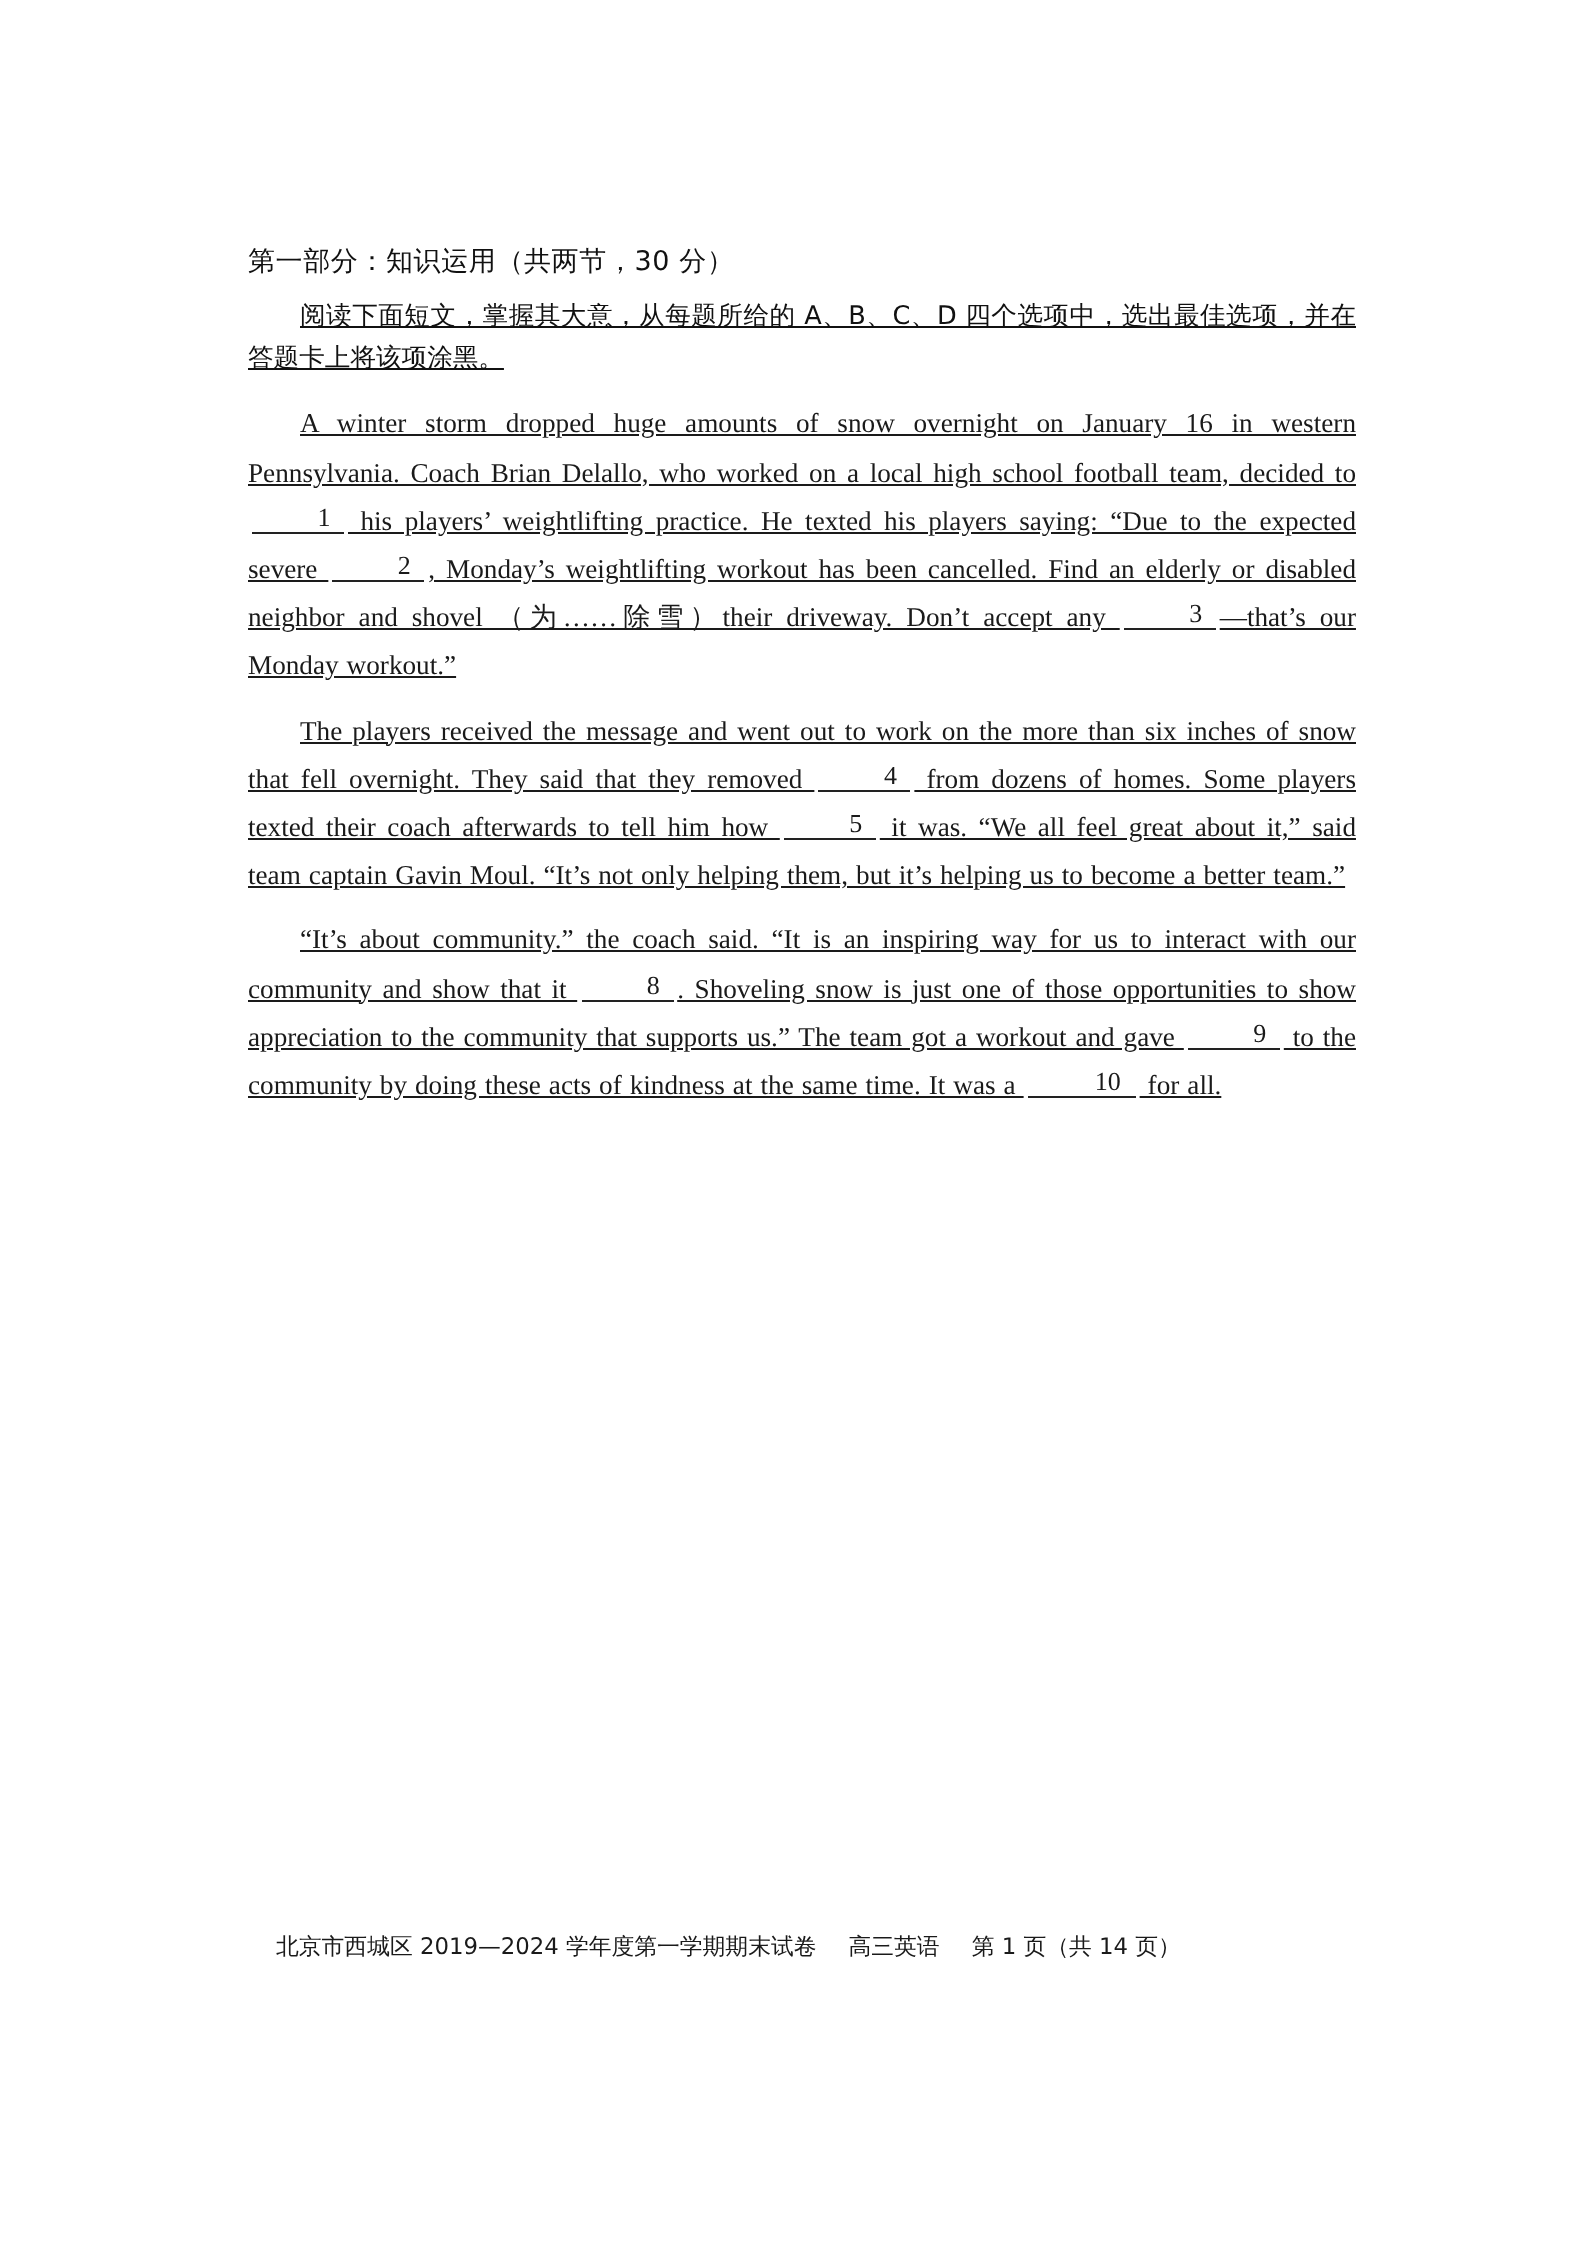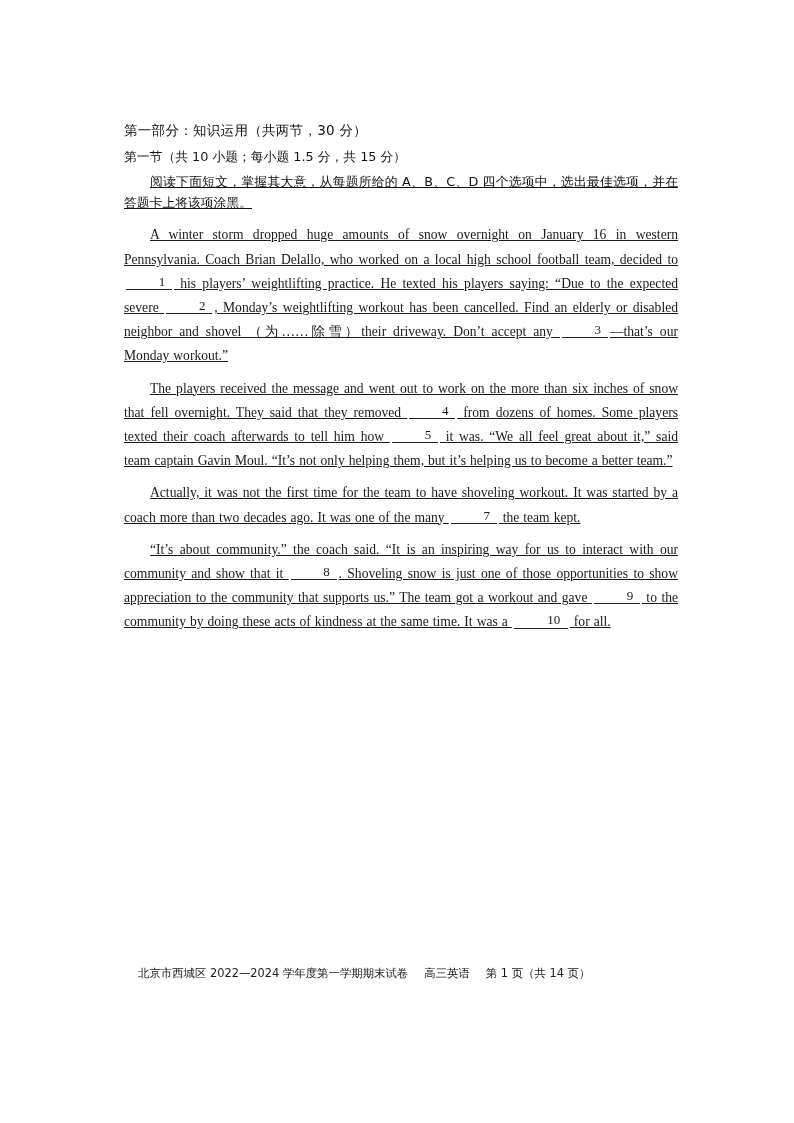--- a/index.html
+++ b/index.html
@@ -103,29 +103,27 @@
   }
 </style>
 </head>
 <body>
 
 <div class="page">
   <div class="scan-tint"></div>
 
   <div class="content">
     <div class="sec-title">第一部分：知识运用（共两节，30 分）</div>
-    <div class="sub-title">第一节（共 10 小题；每小题 1.5 分，共 15 分）</div>
     <div class="instr">阅读下面短文，掌握其大意，从每题所给的 A、B、C、D 四个选项中，选出最佳选项，并在答题卡上将该项涂黑。</div>
 
     <div id="paragraphs">
         <p class="para"><span>A winter storm dropped huge amounts of snow overnight on January 16 in western Pennsylvania. Coach Brian Delallo, who worked on a local high school football team, decided to </span><span class="blank">1</span><span> his players’ weightlifting practice. He texted his players saying: “Due to the expected severe </span><span class="blank">2</span><span>, Monday’s weightlifting workout has been cancelled. Find an elderly or disabled neighbor and shovel （为……除雪）their driveway. Don’t accept any </span><span class="blank">3</span><span>—that’s our Monday workout.”</span></p>
         <p class="para"><span>The players received the message and went out to work on the more than six inches of snow that fell overnight. They said that they removed </span><span class="blank">4</span><span> from dozens of homes. Some players texted their coach afterwards to tell him how </span><span class="blank">5</span><span> it was. “We all feel great about it,” said team captain Gavin Moul. “It’s not only helping them, but it’s helping us to become a better team.”</span></p>
-        <p class="para"><span>Actually, it was not the first time for the team to have shoveling workout. It was started by a coach more than two decades ago. It was one of the many </span><span class="blank">7</span><span> the team kept.</span></p>
         <p class="para"><span>“It’s about community.” the coach said. “It is an inspiring way for us to interact with our community and show that it </span><span class="blank">8</span><span>. Shoveling snow is just one of those opportunities to show appreciation to the community that supports us.” The team got a workout and gave </span><span class="blank">9</span><span> to the community by doing these acts of kindness at the same time. It was a </span><span class="blank wide">10</span><span> for all.</span></p>
       </div>
   </div>
 
   <div class="footer">
-    <span>北京市西城区 2022—2024 学年度第一学期期末试卷</span><span class="fsp"></span><span>高三英语</span><span class="fsp"></span><span>第 1 页（共 14 页）</span>
+    <span>北京市西城区 2019—2024 学年度第一学期期末试卷</span><span class="fsp"></span><span>高三英语</span><span class="fsp"></span><span>第 1 页（共 14 页）</span>
   </div>
 
   <div class="pagecount">第1页/共14页</div>
 </div>
 
 </body></html>

